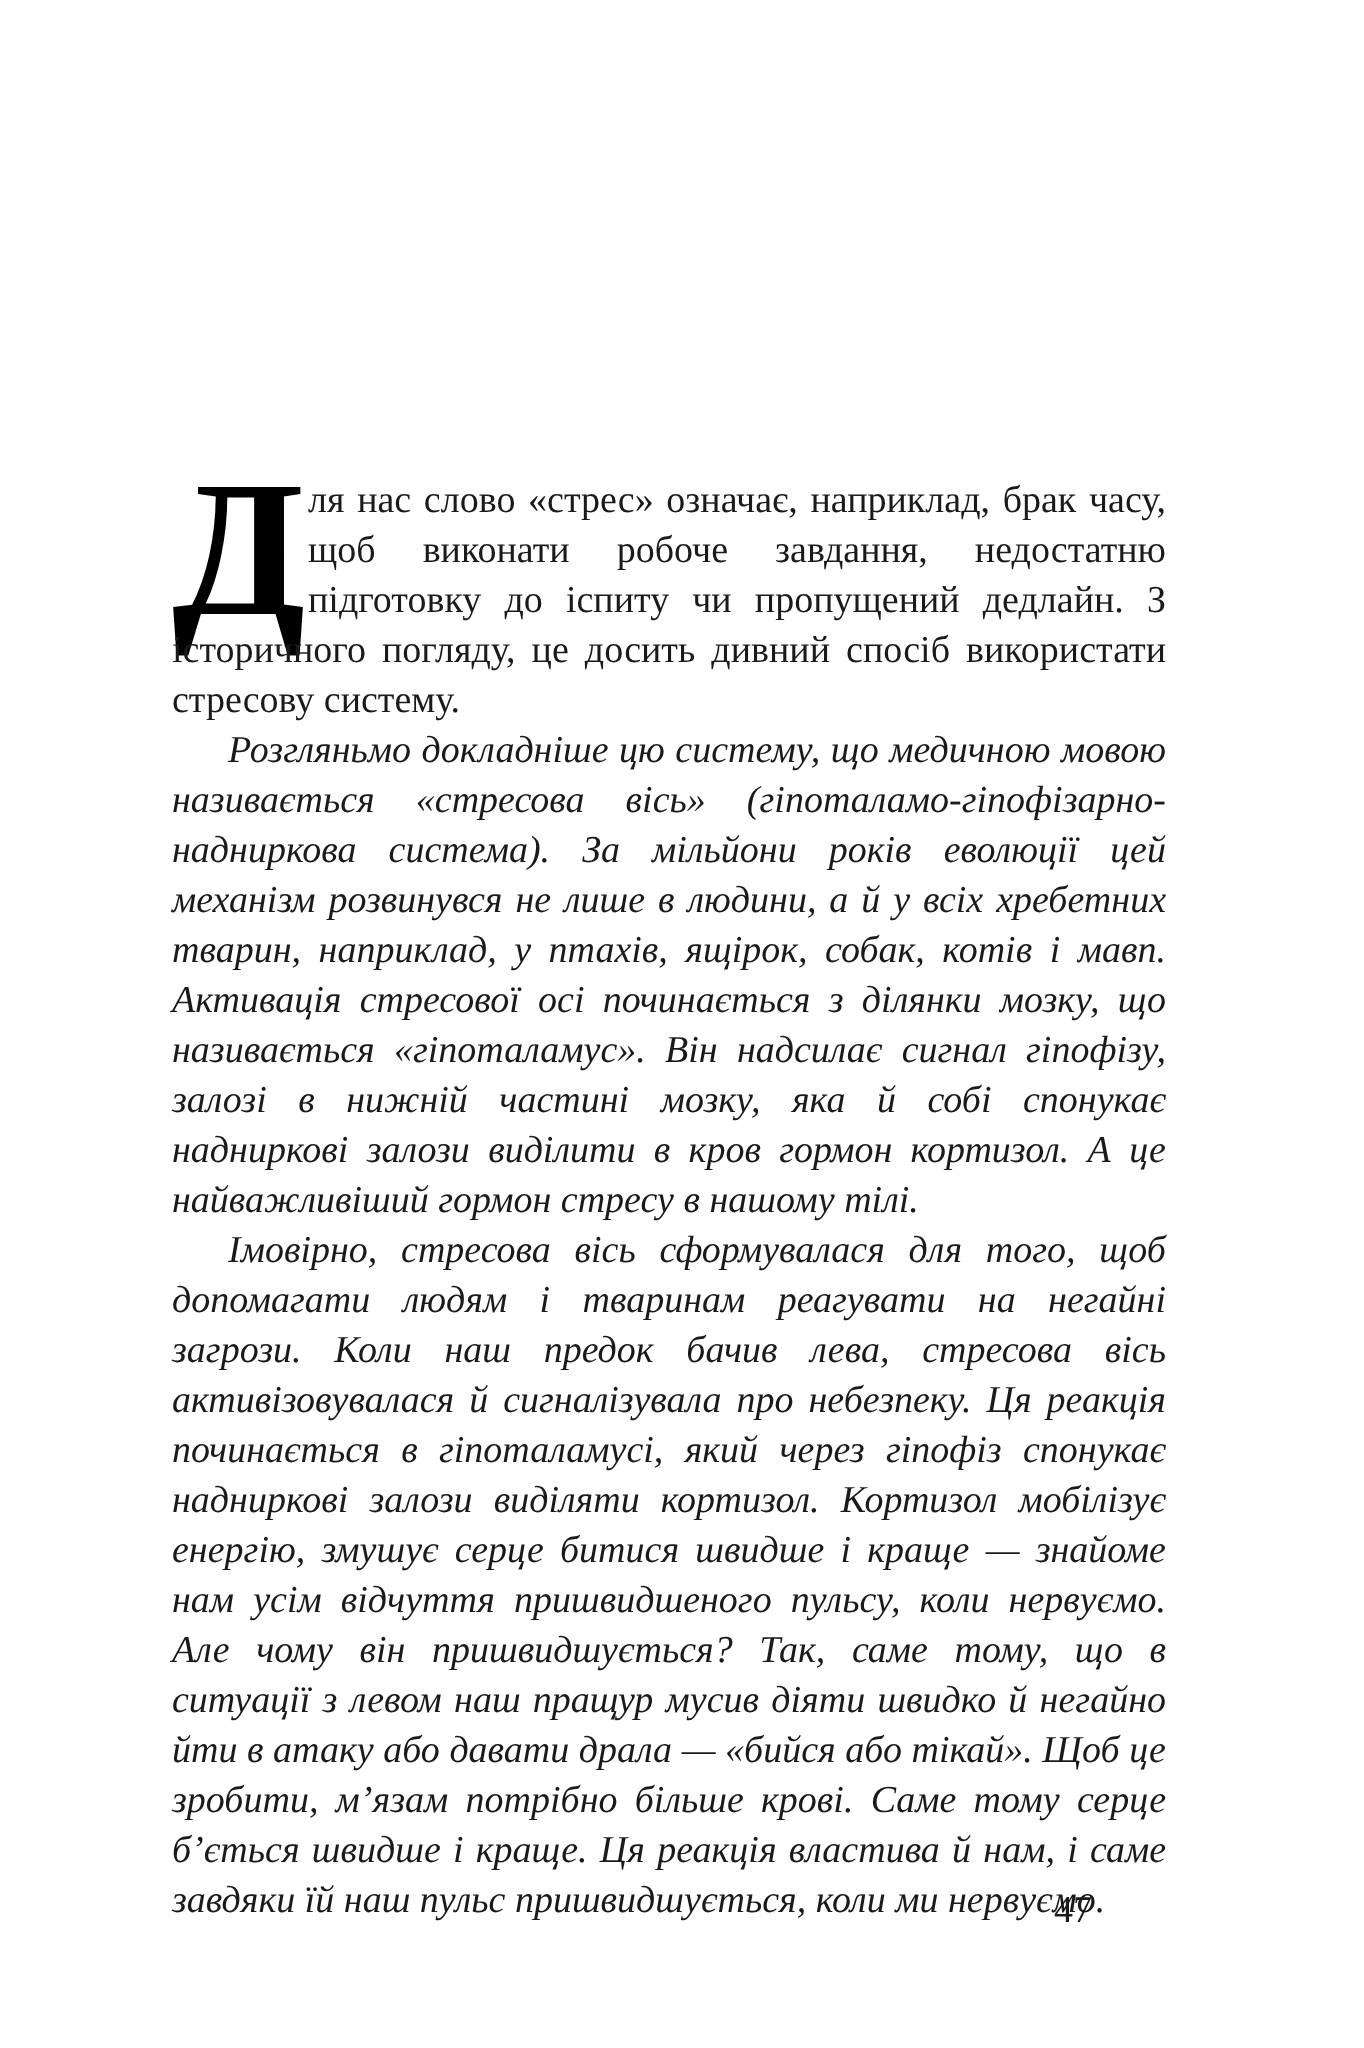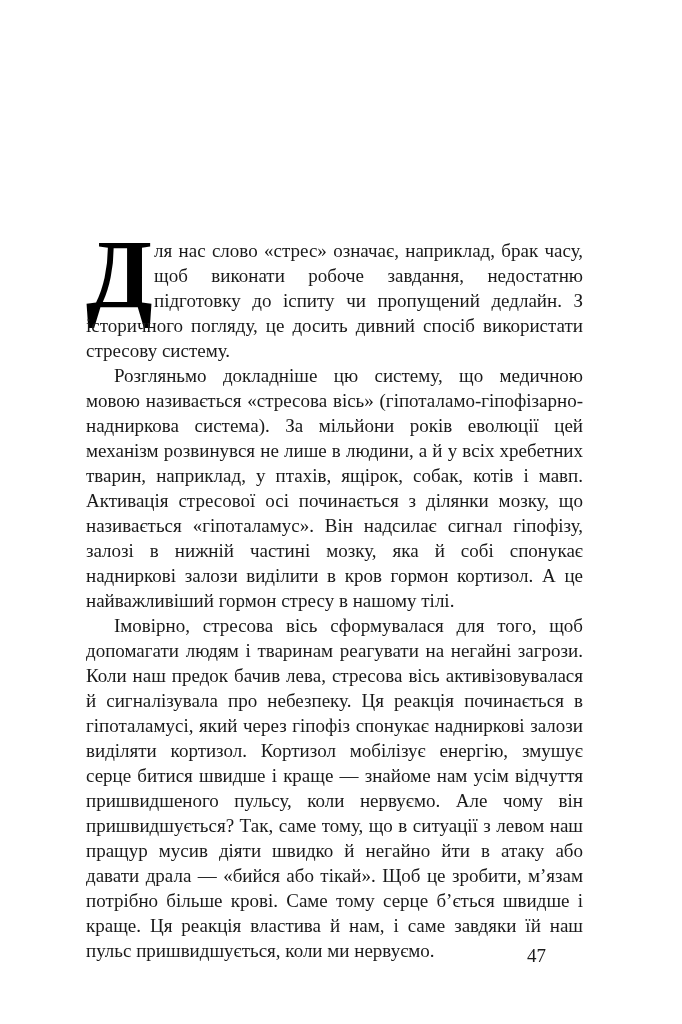--- a/index.html
+++ b/index.html
@@ -22,21 +22,21 @@
     left: 86px;
     top: 238px;
     width: 497px;
     font-size: 19px;
     line-height: 25px;
     text-align: justify;
   }
 
   .para { margin: 0; }
 
-  .para.indent { text-indent: 28px; }
+  .para.indent { text-indent: 28px; font-style: italic; }
 
   .dropcap {
     float: left;
     font-weight: 700;
     font-size: 97px;
     line-height: 70px;
     height: 72px;
     width: 60px;
     margin: 2px 8px 0 0;
     overflow: visible;

